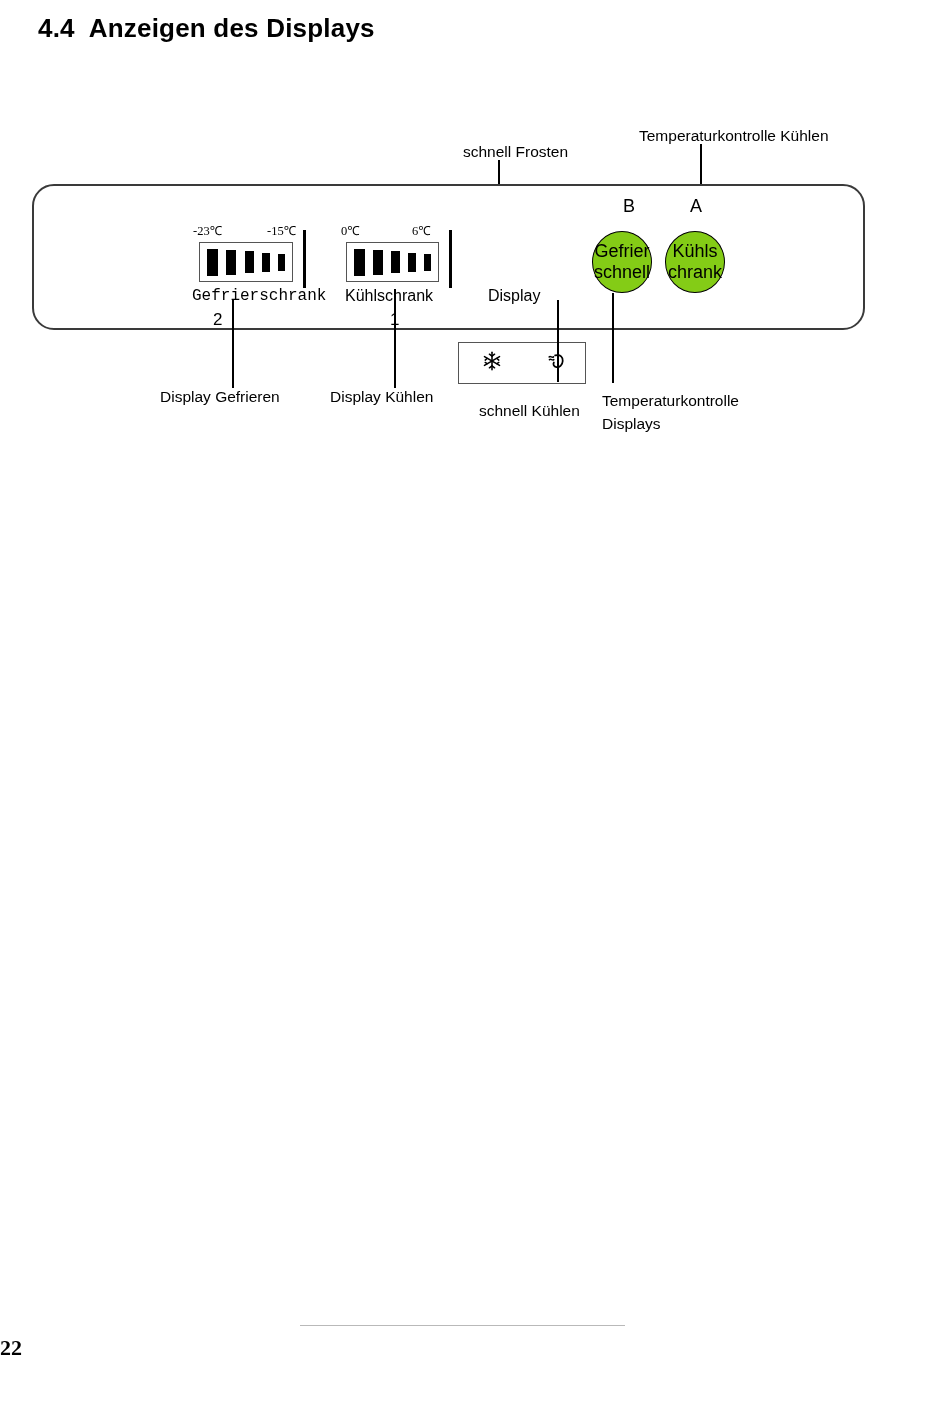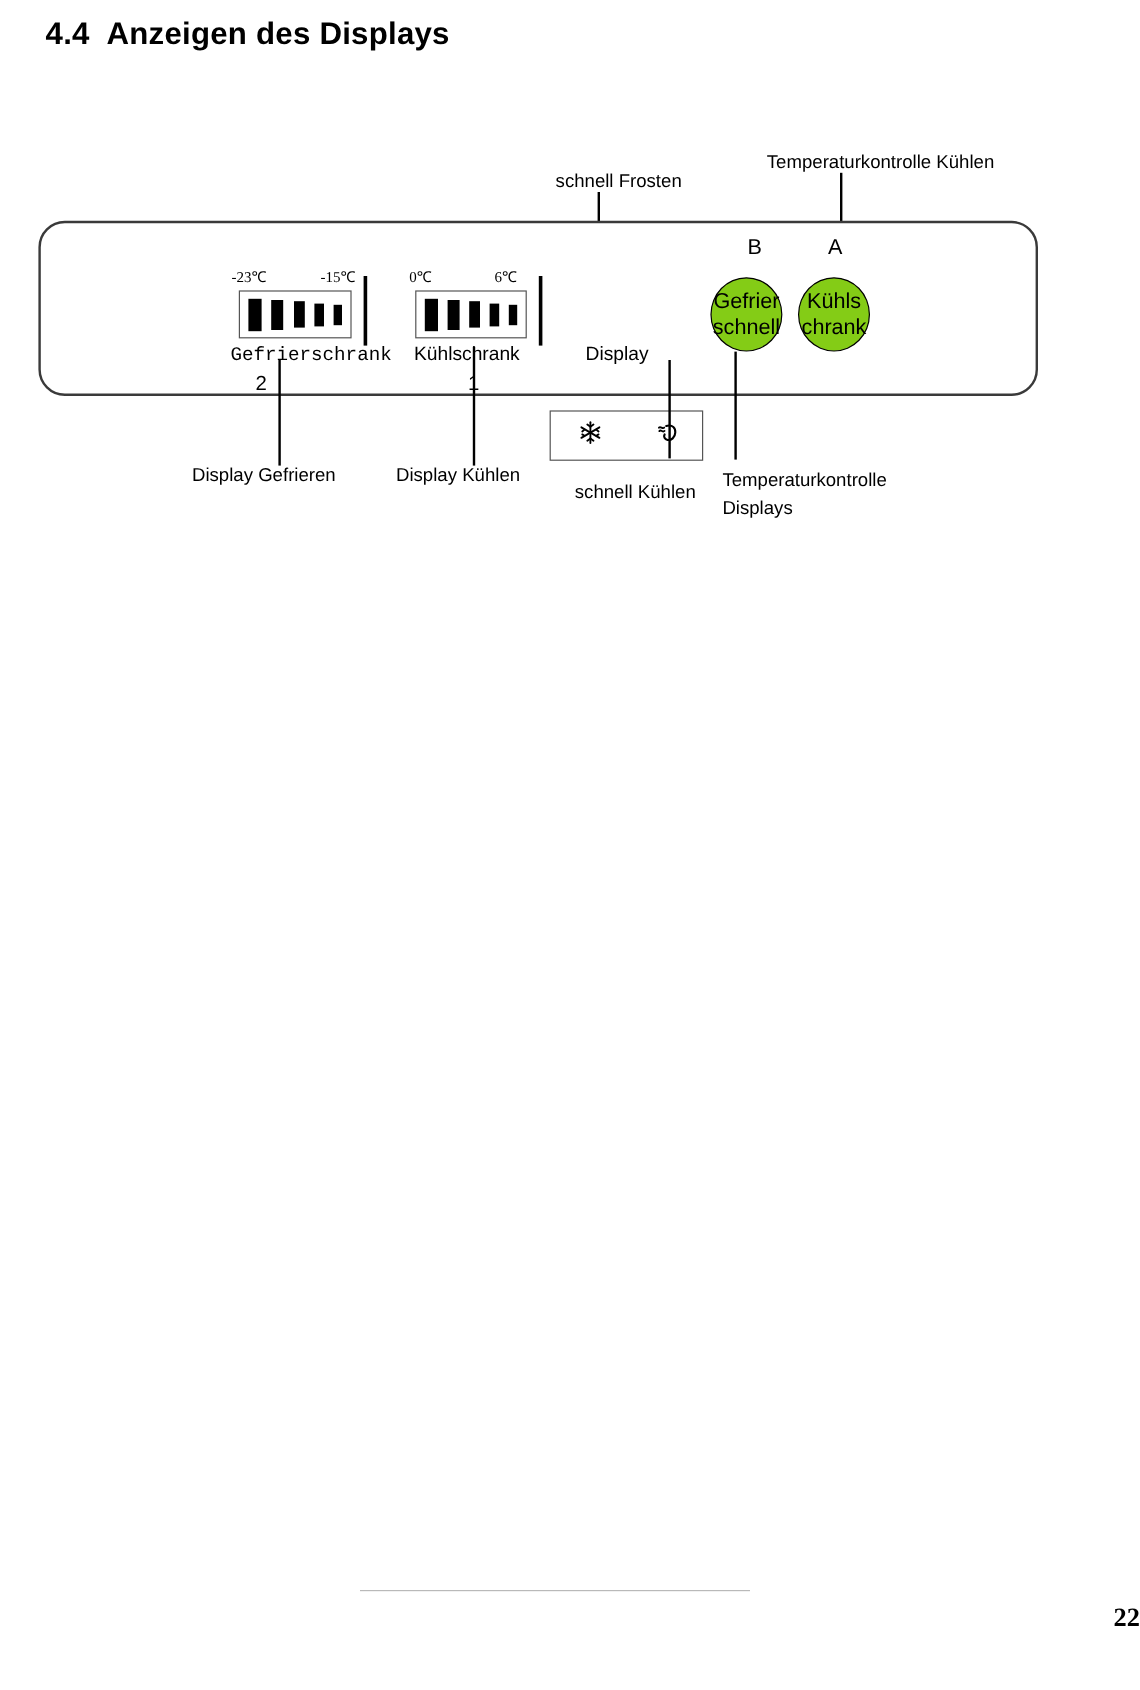--- a/index.html
+++ b/index.html
@@ -148,21 +148,21 @@
     top: 1325px;
     width: 325px;
     height: 1px;
     background: #b9b9b9;
   }
   #page-number {
     position: absolute;
     left: 0;
     top: 1335px;
     width: 950px;
-    text-align: right;
+    text-align: left;
     font-family: "Liberation Serif", serif;
     font-size: 22px;
     font-weight: bold;
   }
 </style>
 </head>
 <body>
 
 <div id="section-heading">
   <span class="sec-num">4.4</span><span>Anzeigen des Displays</span>

